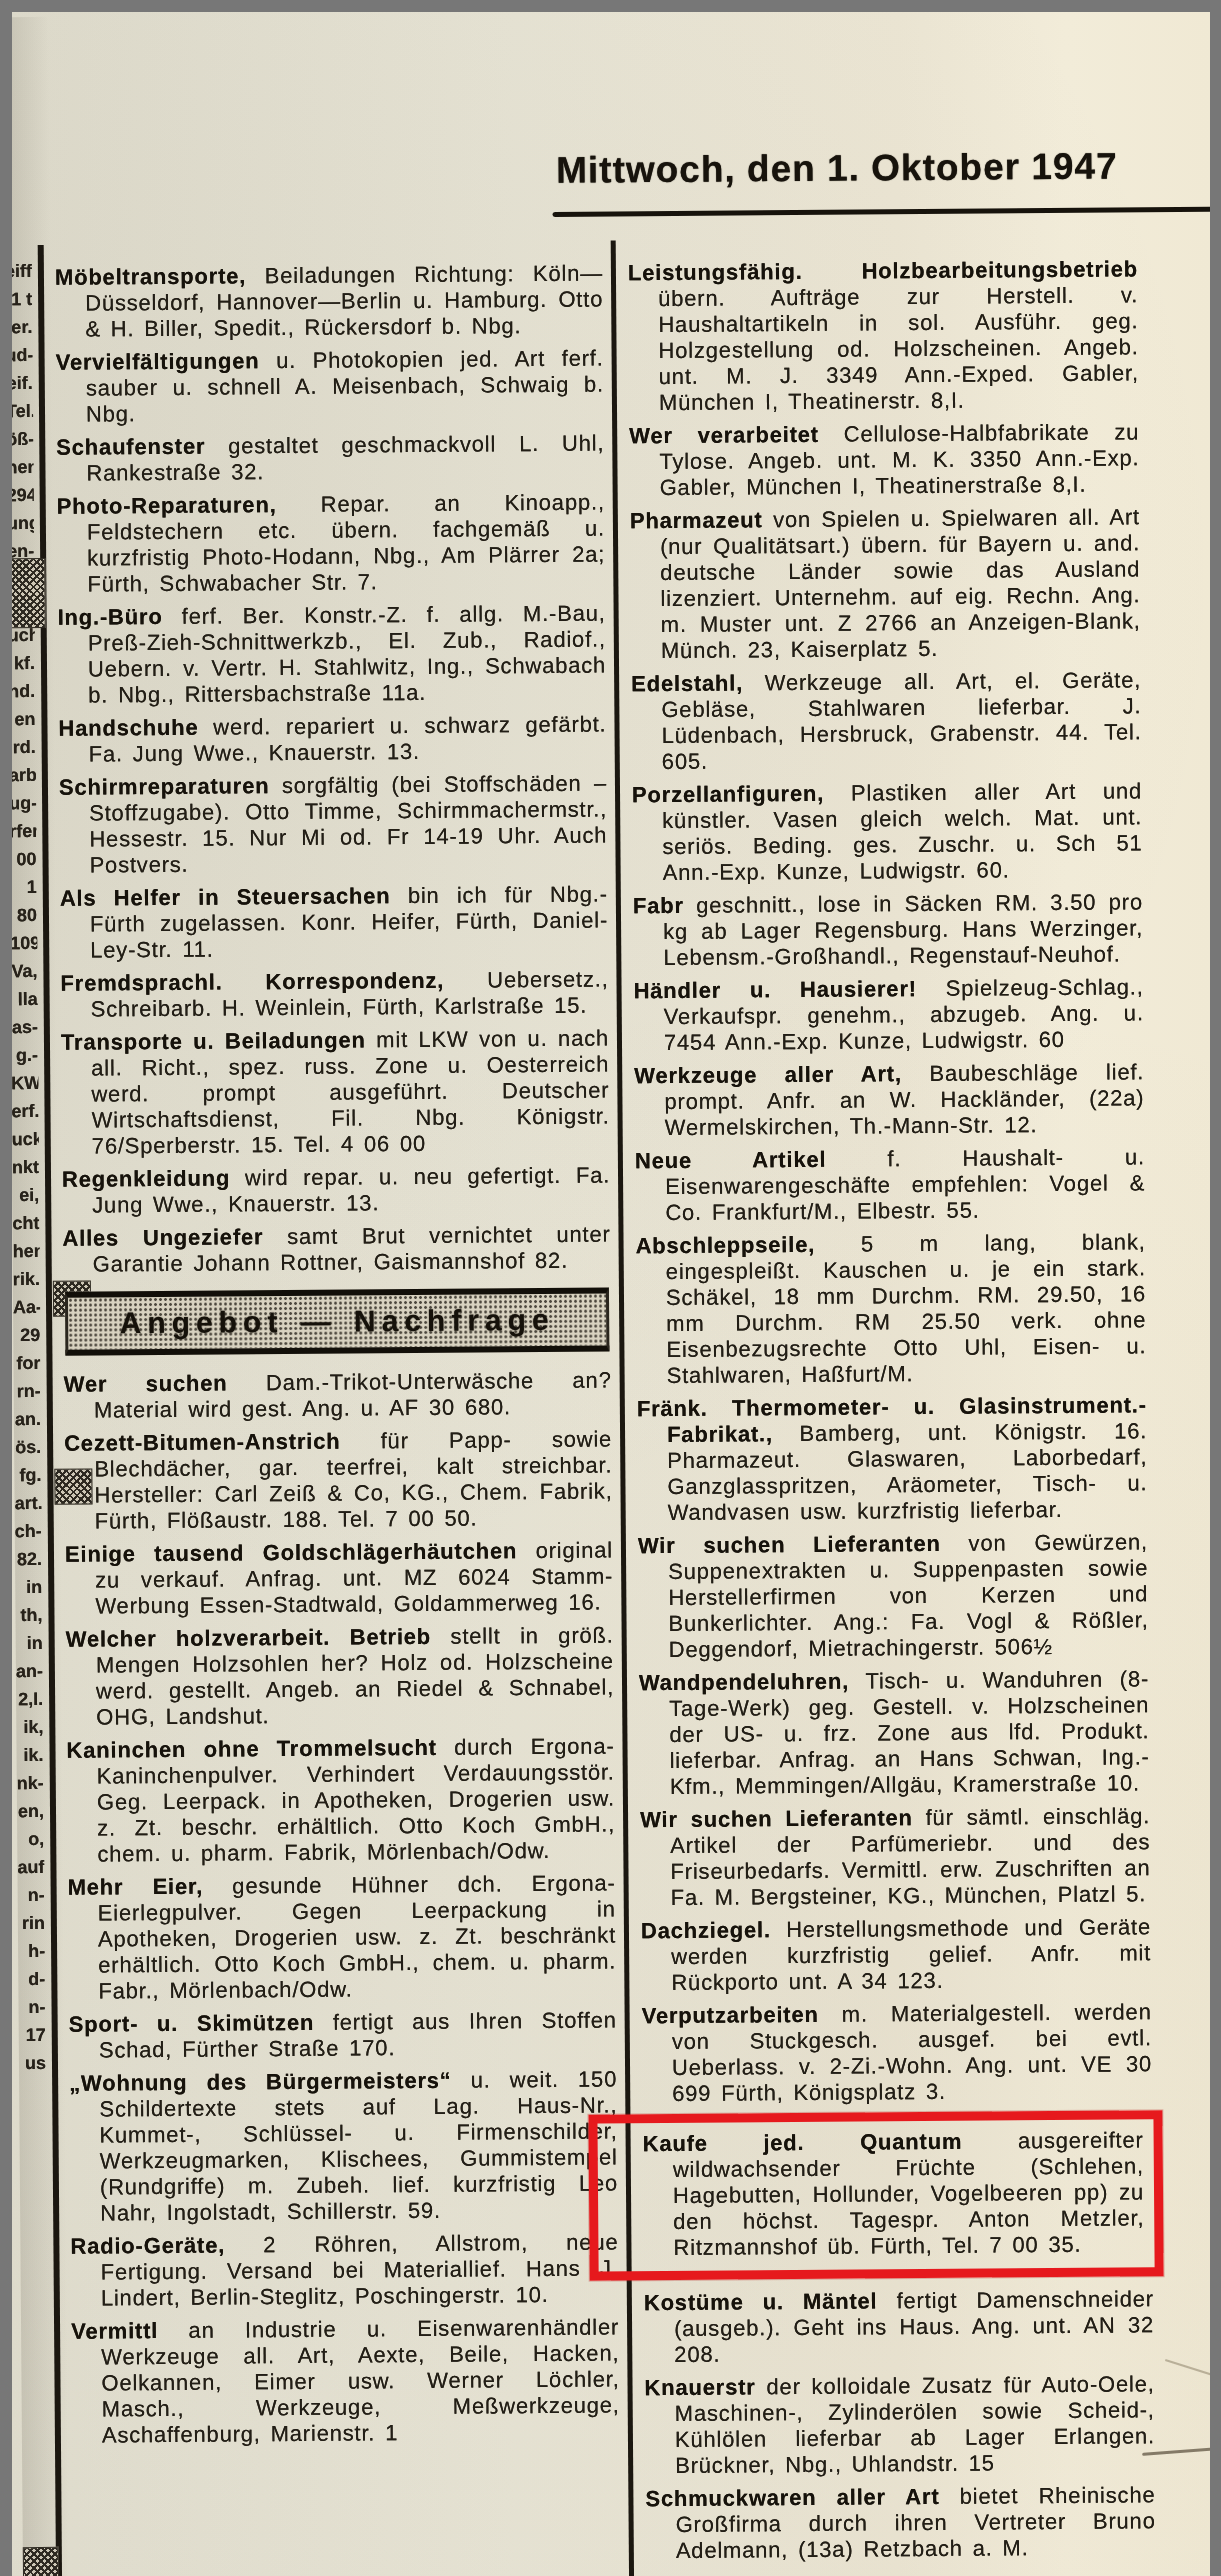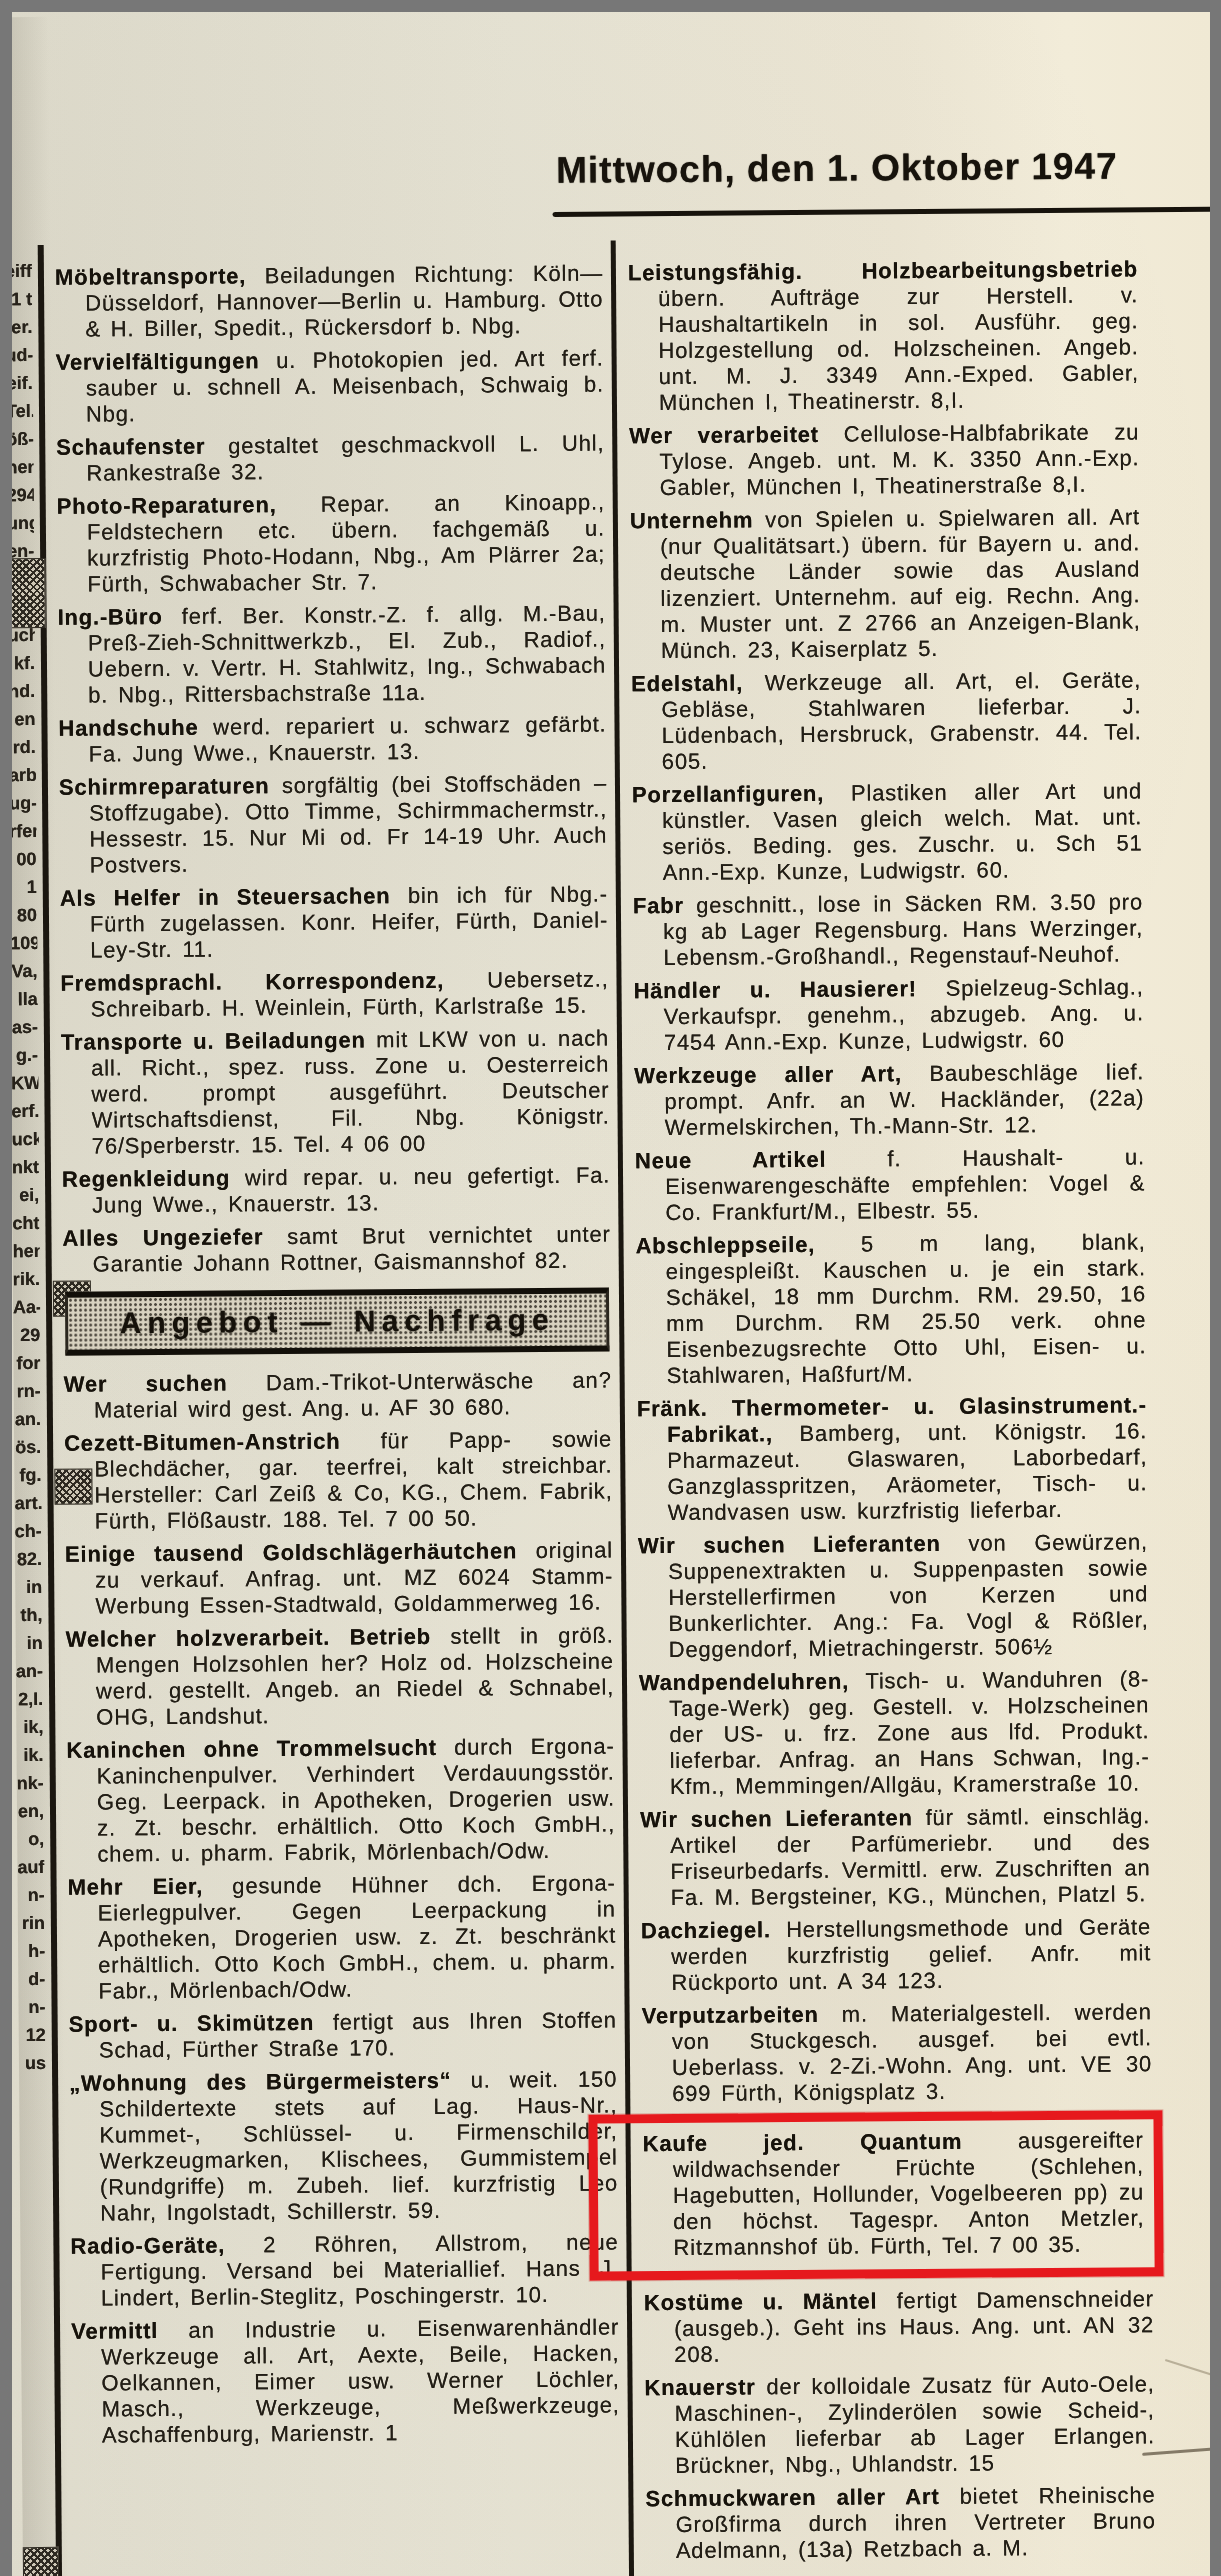--- a/index.html
+++ b/index.html
@@ -187,21 +187,21 @@
         <div class="frag">o,</div>
         <div class="frag"></div>
         <div class="frag">auf</div>
         <div class="frag">n-</div>
         <div class="frag"></div>
         <div class="frag">rin</div>
         <div class="frag">h-</div>
         <div class="frag">d-</div>
         <div class="frag"></div>
         <div class="frag">n-</div>
-        <div class="frag">12</div>
+        <div class="frag">17</div>
         <div class="frag">us</div>
       </div>
 
     <div class="vrule vrule-left"></div>
     <div class="vrule vrule-mid"></div>
 
     <div class="hatch hatch1"></div>
     <div class="hatch hatch2"></div>
     <div class="hatch hatch3"></div>
     <div class="hatch hatch4"></div>
@@ -262,21 +262,21 @@
         </div>
     </div>
 
     <div class="col col-right">
       <div>
 
           <p class="ad"><b class="lead">Leistungsfähig. Holzbearbeitungsbetrieb</b> <span>übern. Aufträge zur Herstell. v. Haushaltartikeln in sol. Ausführ. geg. Holzgestellung od. Holzscheinen. Angeb. unt. M. J. 3349 Ann.-Exped. Gabler, München I, Theatinerstr. 8,I.</span></p>
 
           <p class="ad"><b class="lead">Wer verarbeitet</b> <span>Cellulose-Halbfabrikate zu Tylose. Angeb. unt. M. K. 3350 Ann.-Exp. Gabler, München I, Theatinerstraße 8,I.</span></p>
 
-          <p class="ad"><b class="lead">Unternehm</b> <span>von Spielen u. Spielwaren all. Art (nur Qualitätsart.) übern. für Bayern u. and. deutsche Länder sowie das Ausland lizenziert. Unternehm. auf eig. Rechn. Ang. m. Muster unt. Z 2766 an Anzeigen-Blank, Münch. 23, Kaiserplatz 5.</span></p>
+          <p class="ad"><b class="lead">Pharmazeut</b> <span>von Spielen u. Spielwaren all. Art (nur Qualitätsart.) übern. für Bayern u. and. deutsche Länder sowie das Ausland lizenziert. Unternehm. auf eig. Rechn. Ang. m. Muster unt. Z 2766 an Anzeigen-Blank, Münch. 23, Kaiserplatz 5.</span></p>
 
           <p class="ad"><b class="lead">Edelstahl,</b> <span>Werkzeuge all. Art, el. Geräte, Gebläse, Stahlwaren lieferbar. J. Lüdenbach, Hersbruck, Grabenstr. 44. Tel. 605.</span></p>
 
           <p class="ad"><b class="lead">Porzellanfiguren,</b> <span>Plastiken aller Art und künstler. Vasen gleich welch. Mat. unt. seriös. Beding. ges. Zuschr. u. Sch 51 Ann.-Exp. Kunze, Ludwigstr. 60.</span></p>
 
           <p class="ad"><b class="lead">Fabr</b> <span>geschnitt., lose in Säcken RM. 3.50 pro kg ab Lager Regensburg. Hans Werzinger, Lebensm.-Großhandl., Regenstauf-Neuhof.</span></p>
 
           <p class="ad"><b class="lead">Händler u. Hausierer!</b> <span>Spielzeug-Schlag., Verkaufspr. genehm., abzugeb. Ang. u. 7454 Ann.-Exp. Kunze, Ludwigstr. 60</span></p>
 
           <p class="ad"><b class="lead">Werkzeuge aller Art,</b> <span>Baubeschläge lief. prompt. Anfr. an W. Hackländer, (22a) Wermelskirchen, Th.-Mann-Str. 12.</span></p>

